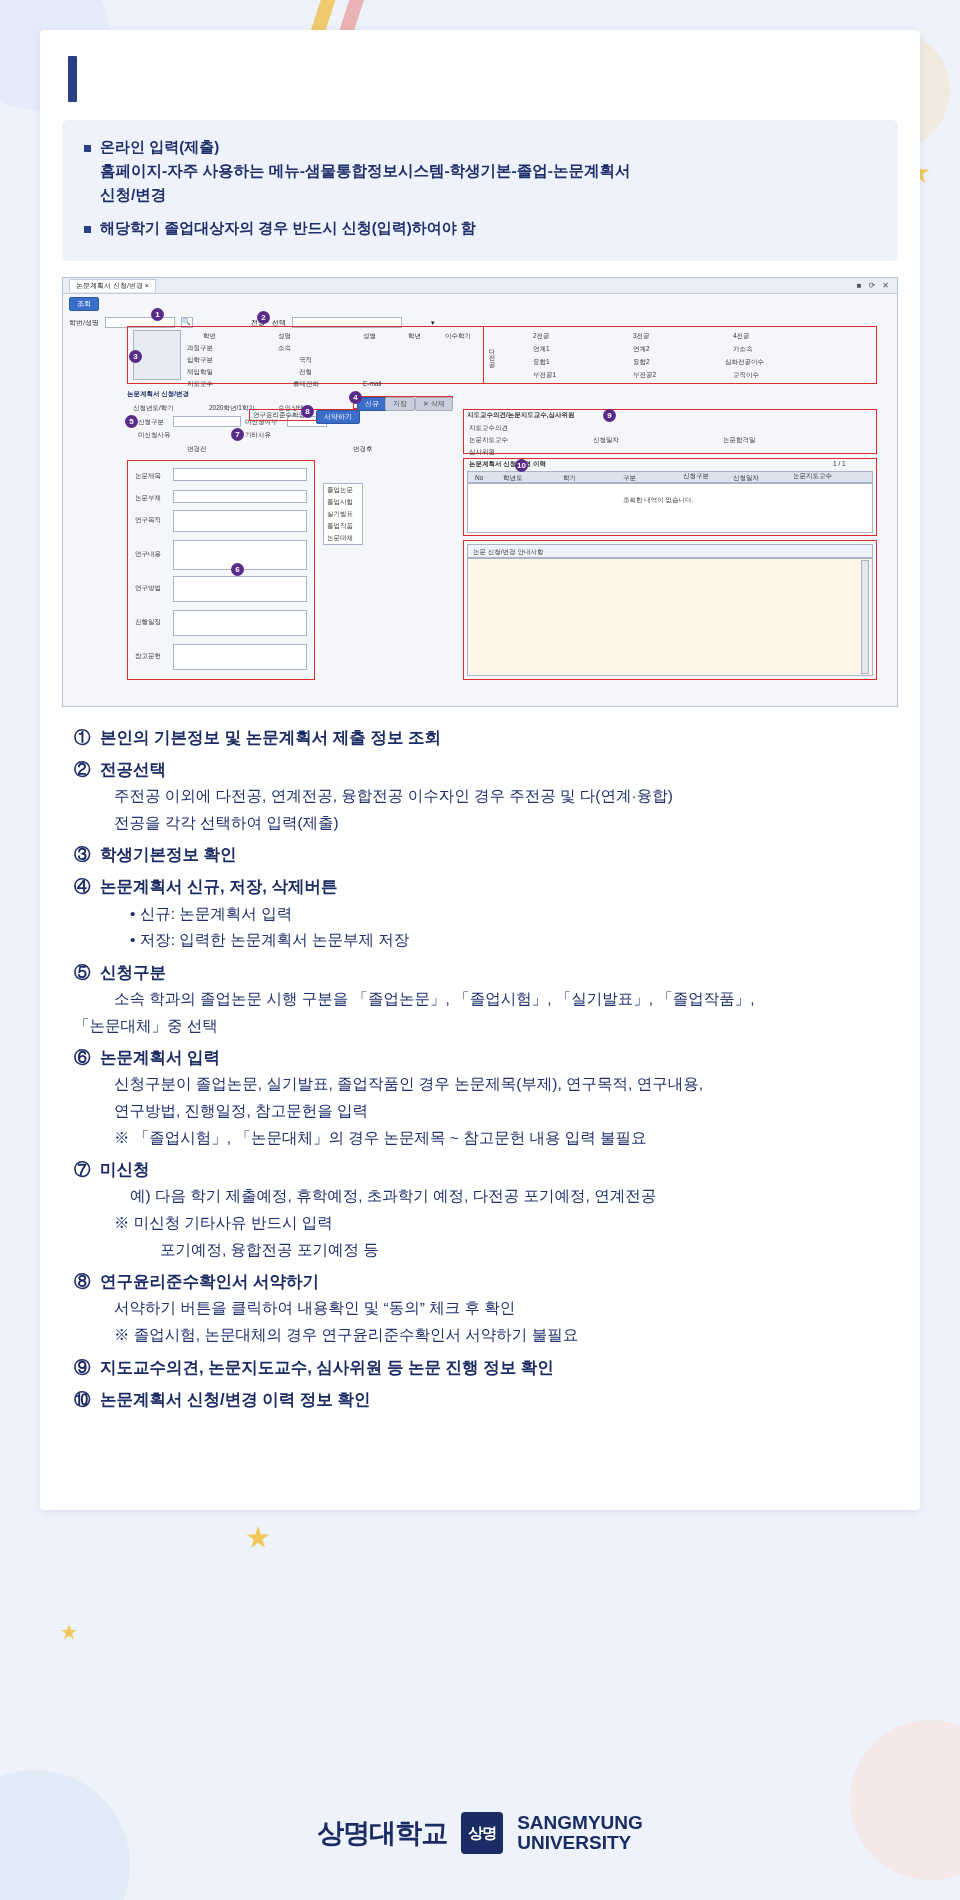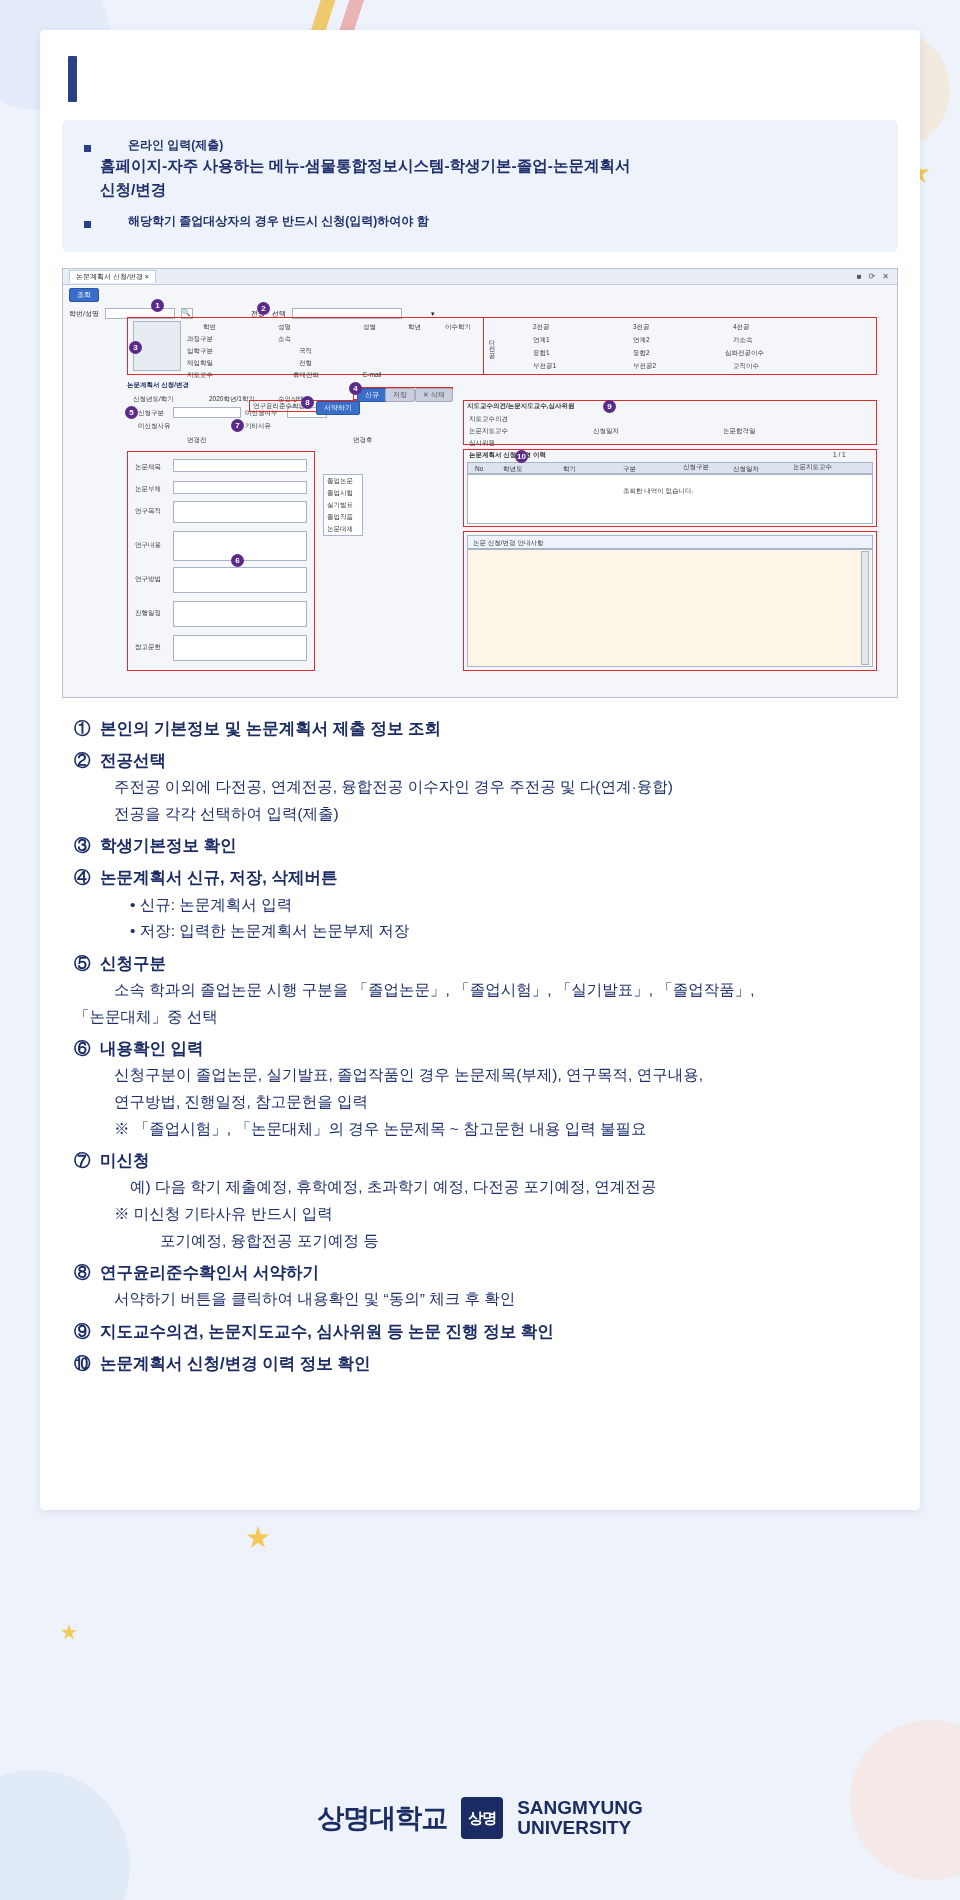--- a/index.html
+++ b/index.html
@@ -44,21 +44,21 @@
   .notice {
     margin:18px 22px 0 22px;
     background:#eef2fb;
     border-radius:6px;
     padding:16px 20px 16px 22px;
   }
   .notice-item { display:flex; margin-bottom:6px;}
   .bullet-sq {
     width:7px;height:7px;background:#2b3f84;margin:9px 9px 0 0;flex:none;
   }
-  .notice-head { font-size:12px; font-weight:bold; color:#1f2f6b; line-height:1.5;margin-left:28px;}
+  .notice-head { font-size:15px; font-weight:bold; color:#1f2f6b; line-height:1.5;}
   .notice-sub { font-size:15.5px; color:#1f2f6b; line-height:1.55; font-weight:bold;}
 
   
   .shot {
     margin:16px 22px 0 22px;
     border:1px solid #b9c3d8;
     background:#f4f6fa;
     height:430px;
     position:relative;
     font-size:7px;
@@ -96,21 +96,21 @@
     display:flex; align-items:flex-start;
     font-size:16.5px; font-weight:bold; color:#1b2b63; line-height:1.7;
   }
   .g-num { width:26px; flex:none; }
   .g-body { font-size:15.5px; color:#1f2f6b; line-height:1.72; padding-left:26px; }
   .g-body.indent2 { padding-left:40px; }
   .g-body.indent3 { padding-left:56px; }
 
   
   .footer {
-    position:absolute; left:0; right:0; bottom:61px;
+    position:absolute; left:0; right:0; bottom:46px;
     display:flex; align-items:center; justify-content:center; gap:14px;
   }
   .f-ko { font-size:27px; font-weight:bold; color:#1b2b63; letter-spacing:-1px;}
   .f-mark {
     width:42px;height:42px;background:#1b2b63;color:#fff;border-radius:4px;
     display:flex;align-items:center;justify-content:center;font-size:15px;font-weight:bold;
     letter-spacing:-1px;
   }
   .f-en { font-size:19px;font-weight:bold;color:#1b2b63;line-height:1.05;}
 </style>
@@ -335,21 +335,21 @@
         <span class="g-num">⑤</span>
         <span>신청구분</span>
       </div>
       <div class="g-body indent2">소속 학과의 졸업논문 시행 구분을 「졸업논문」, 「졸업시험」, 「실기발표」, 「졸업작품」,</div>
       <div class="g-body" style="padding-left:0;">「논문대체」중 선택</div>
     </div>
 
     <div class="g-item">
       <div class="g-head">
         <span class="g-num">⑥</span>
-        <span>내용확인 입력</span>
+        <span>논문계획서 입력</span>
       </div>
       <div class="g-body indent2">신청구분이 졸업논문, 실기발표, 졸업작품인 경우 논문제목(부제), 연구목적, 연구내용,</div>
       <div class="g-body indent2">연구방법, 진행일정, 참고문헌을 입력</div>
       <div class="g-body indent2">※ 「졸업시험」, 「논문대체」의 경우 논문제목 ~ 참고문헌 내용 입력 불필요</div>
     </div>
 
     <div class="g-item">
       <div class="g-head">
         <span class="g-num">⑦</span>
         <span>미신청</span>
@@ -358,20 +358,21 @@
       <div class="g-body indent2">※ 미신청 기타사유 반드시 입력</div>
       <div class="g-body indent3" style="padding-left:86px;">포기예정, 융합전공 포기예정 등</div>
     </div>
 
     <div class="g-item">
       <div class="g-head">
         <span class="g-num">⑧</span>
         <span>연구윤리준수확인서 서약하기</span>
       </div>
       <div class="g-body indent2">서약하기 버튼을 클릭하여 내용확인 및 “동의” 체크 후 확인</div>
+      <div class="g-body indent2">※ 졸업시험, 논문대체의 경우 연구윤리준수확인서 서약하기 불필요</div>
     </div>
 
     <div class="g-item">
       <div class="g-head">
         <span class="g-num">⑨</span>
         <span>지도교수의견, 논문지도교수, 심사위원 등 논문 진행 정보 확인</span>
       </div>
     </div>
 
     <div class="g-item">

